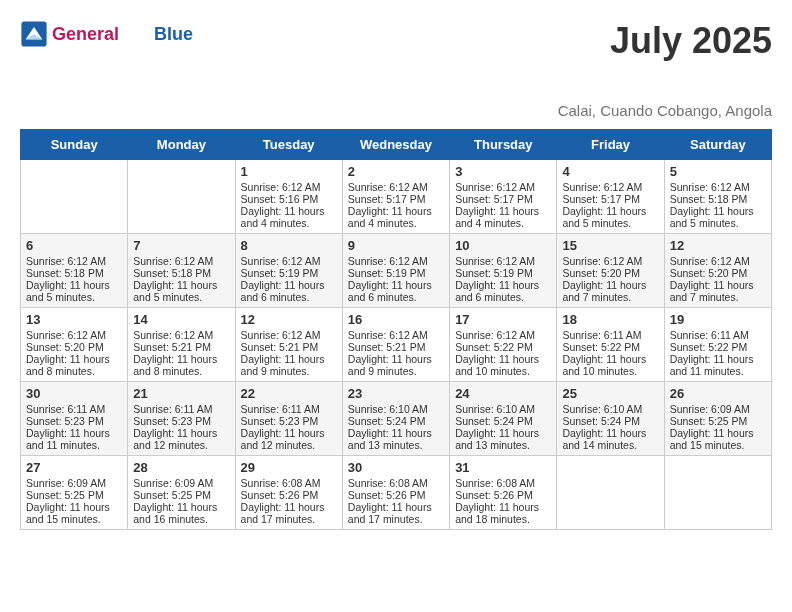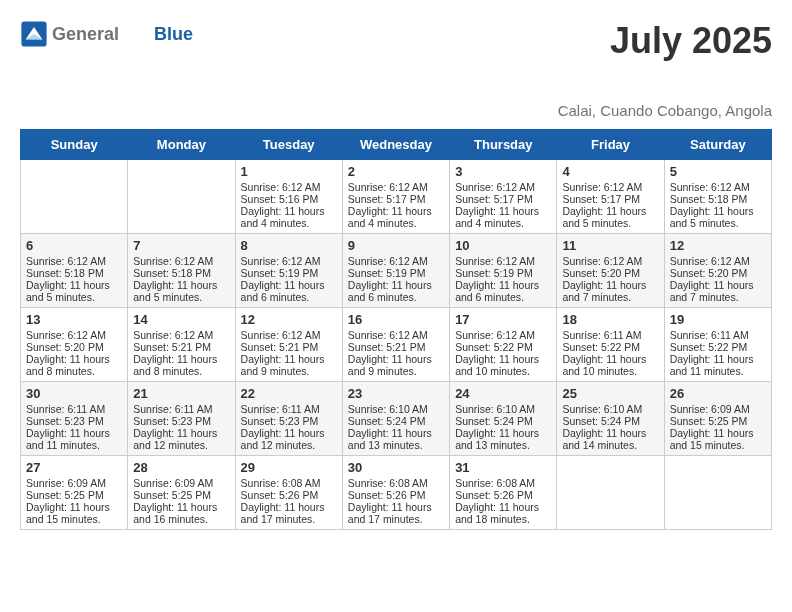--- a/index.html
+++ b/index.html
@@ -17,21 +17,21 @@
       margin-bottom: 10px;
     }
     .logo {
       display: flex;
       align-items: center;
       gap: 4px;
     }
     .logo-text-general {
       font-size: 18px;
       font-weight: bold;
-      color: #737373;
+      color: #be185d;
     }
     .logo-text-blue {
       font-size: 18px;
       font-weight: bold;
       color: #1a5fa8;
       padding-left: 35px;
     }
     .logo-icon {
       width: 28px;
       height: 28px;
@@ -180,21 +180,21 @@
           <div>Sunset: 5:19 PM</div>
           <div>Daylight: 11 hours and 6 minutes.</div>
         </td>
         <td>
           <span class="day-num">10</span>
           <div>Sunrise: 6:12 AM</div>
           <div>Sunset: 5:19 PM</div>
           <div>Daylight: 11 hours and 6 minutes.</div>
         </td>
         <td>
-          <span class="day-num">11</span>
+          <span class="day-num">15</span>
           <div>Sunrise: 6:12 AM</div>
           <div>Sunset: 5:20 PM</div>
           <div>Daylight: 11 hours and 7 minutes.</div>
         </td>
         <td>
           <span class="day-num">12</span>
           <div>Sunrise: 6:12 AM</div>
           <div>Sunset: 5:20 PM</div>
           <div>Daylight: 11 hours and 7 minutes.</div>
         </td>

